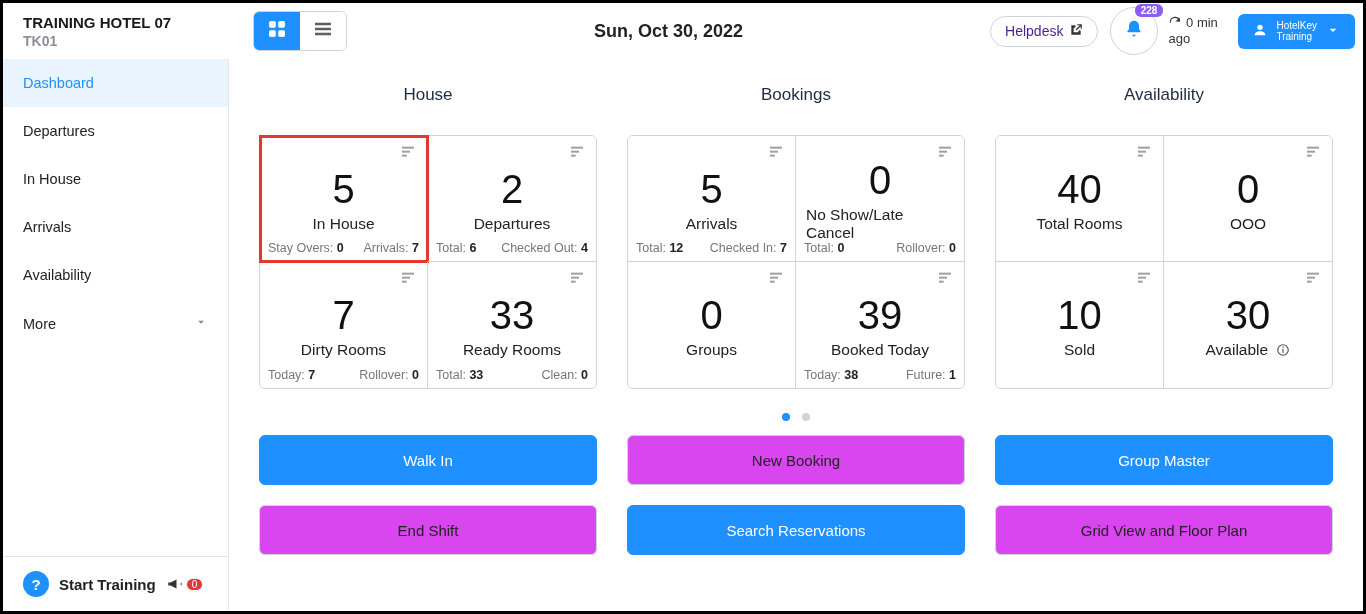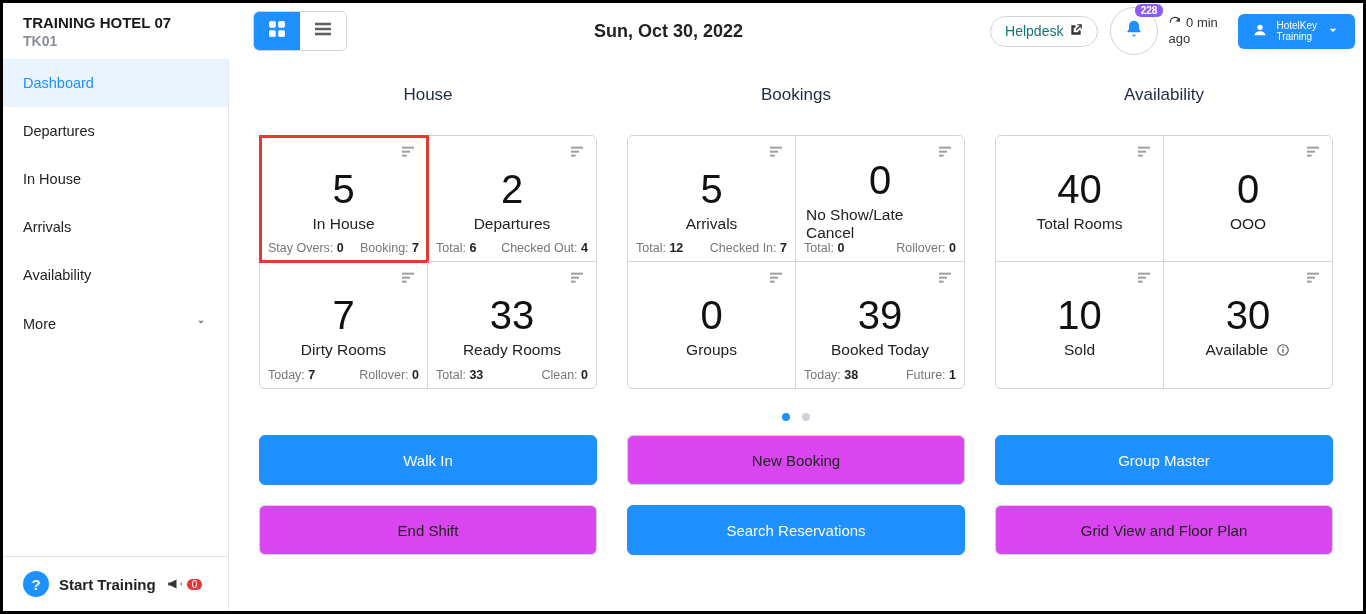--- a/index.html
+++ b/index.html
@@ -19,21 +19,21 @@
 
   .view-toggle { display: flex; margin-left: 10px; border: 1px solid #d0d4da; border-radius: 6px; overflow: hidden;}
   .toggle-btn { width: 46px; height: 38px; display:flex; align-items:center; justify-content:center; background:#fff; cursor:pointer;}
   .toggle-btn.active { background:#1e90ff; }
   .toggle-btn svg { width:20px; height:20px; }
   .toggle-btn:not(.active) svg * { stroke:#555; fill:#555; }
   .toggle-btn.active svg * { stroke:#fff; fill:#fff; }
 
   .date-area { flex:1; text-align:center; font-weight:700; font-size:18px; color:#222; }
 
-  .helpdesk-btn { border:1px solid #d0d4da; border-radius:20px; padding:6px 14px; font-size:14px; color:#0f766e; display:flex; align-items:center; gap:6px; cursor:pointer; margin-right:12px;}
+  .helpdesk-btn { border:1px solid #d0d4da; border-radius:20px; padding:6px 14px; font-size:14px; color:#4c1d95; display:flex; align-items:center; gap:6px; cursor:pointer; margin-right:12px;}
   .bell-wrap { position:relative; width:48px; height:48px; border:1px solid #d0d4da; border-radius:50%; display:flex; align-items:center; justify-content:center; margin-right:10px;}
   .bell-wrap svg{width:20px;height:20px;}
   .badge { position:absolute; top:-4px; right:-6px; background:#8b5cf6; color:#fff; font-size:10px; padding:1px 6px; border-radius:6px; font-weight:600;}
   .sync { font-size:13px; color:#333; margin-right:10px; line-height:1.2; width:60px;}
   .sync svg{width:14px;height:14px;vertical-align:-2px;}
   .profile-btn { background:#1e90ff; color:#fff; border-radius:6px; padding:6px 14px; display:flex; align-items:center; gap:8px; font-size:10px; cursor:pointer;}
   .profile-btn .txt{line-height:1.15;}
   .profile-btn svg{width:16px;height:16px;}
 
   
@@ -185,21 +185,21 @@
           <div class="card highlight">
             <span class="sort-ic"><svg viewBox="0 0 24 24">
                   <rect x="3" y="4" width="18" height="3" fill="#777"></rect>
                   <rect x="3" y="10" width="12" height="3" fill="#777"></rect>
                   <rect x="3" y="16" width="7" height="3" fill="#777"></rect>
                 </svg></span>
             <div class="big">5</div>
             <div class="lbl">In House</div>
             <div class="foot">
                 <span><span>Stay Overs:</span> <b>0</b></span>
-                <span><span>Booking:</span> <b>7</b></span>
+                <span><span>Arrivals:</span> <b>7</b></span>
               </div>
           </div>
           <div class="card">
             <span class="sort-ic"><svg viewBox="0 0 24 24">
                   <rect x="3" y="4" width="18" height="3" fill="#777"></rect>
                   <rect x="3" y="10" width="12" height="3" fill="#777"></rect>
                   <rect x="3" y="16" width="7" height="3" fill="#777"></rect>
                 </svg></span>
             <div class="big">2</div>
             <div class="lbl">Departures</div>

